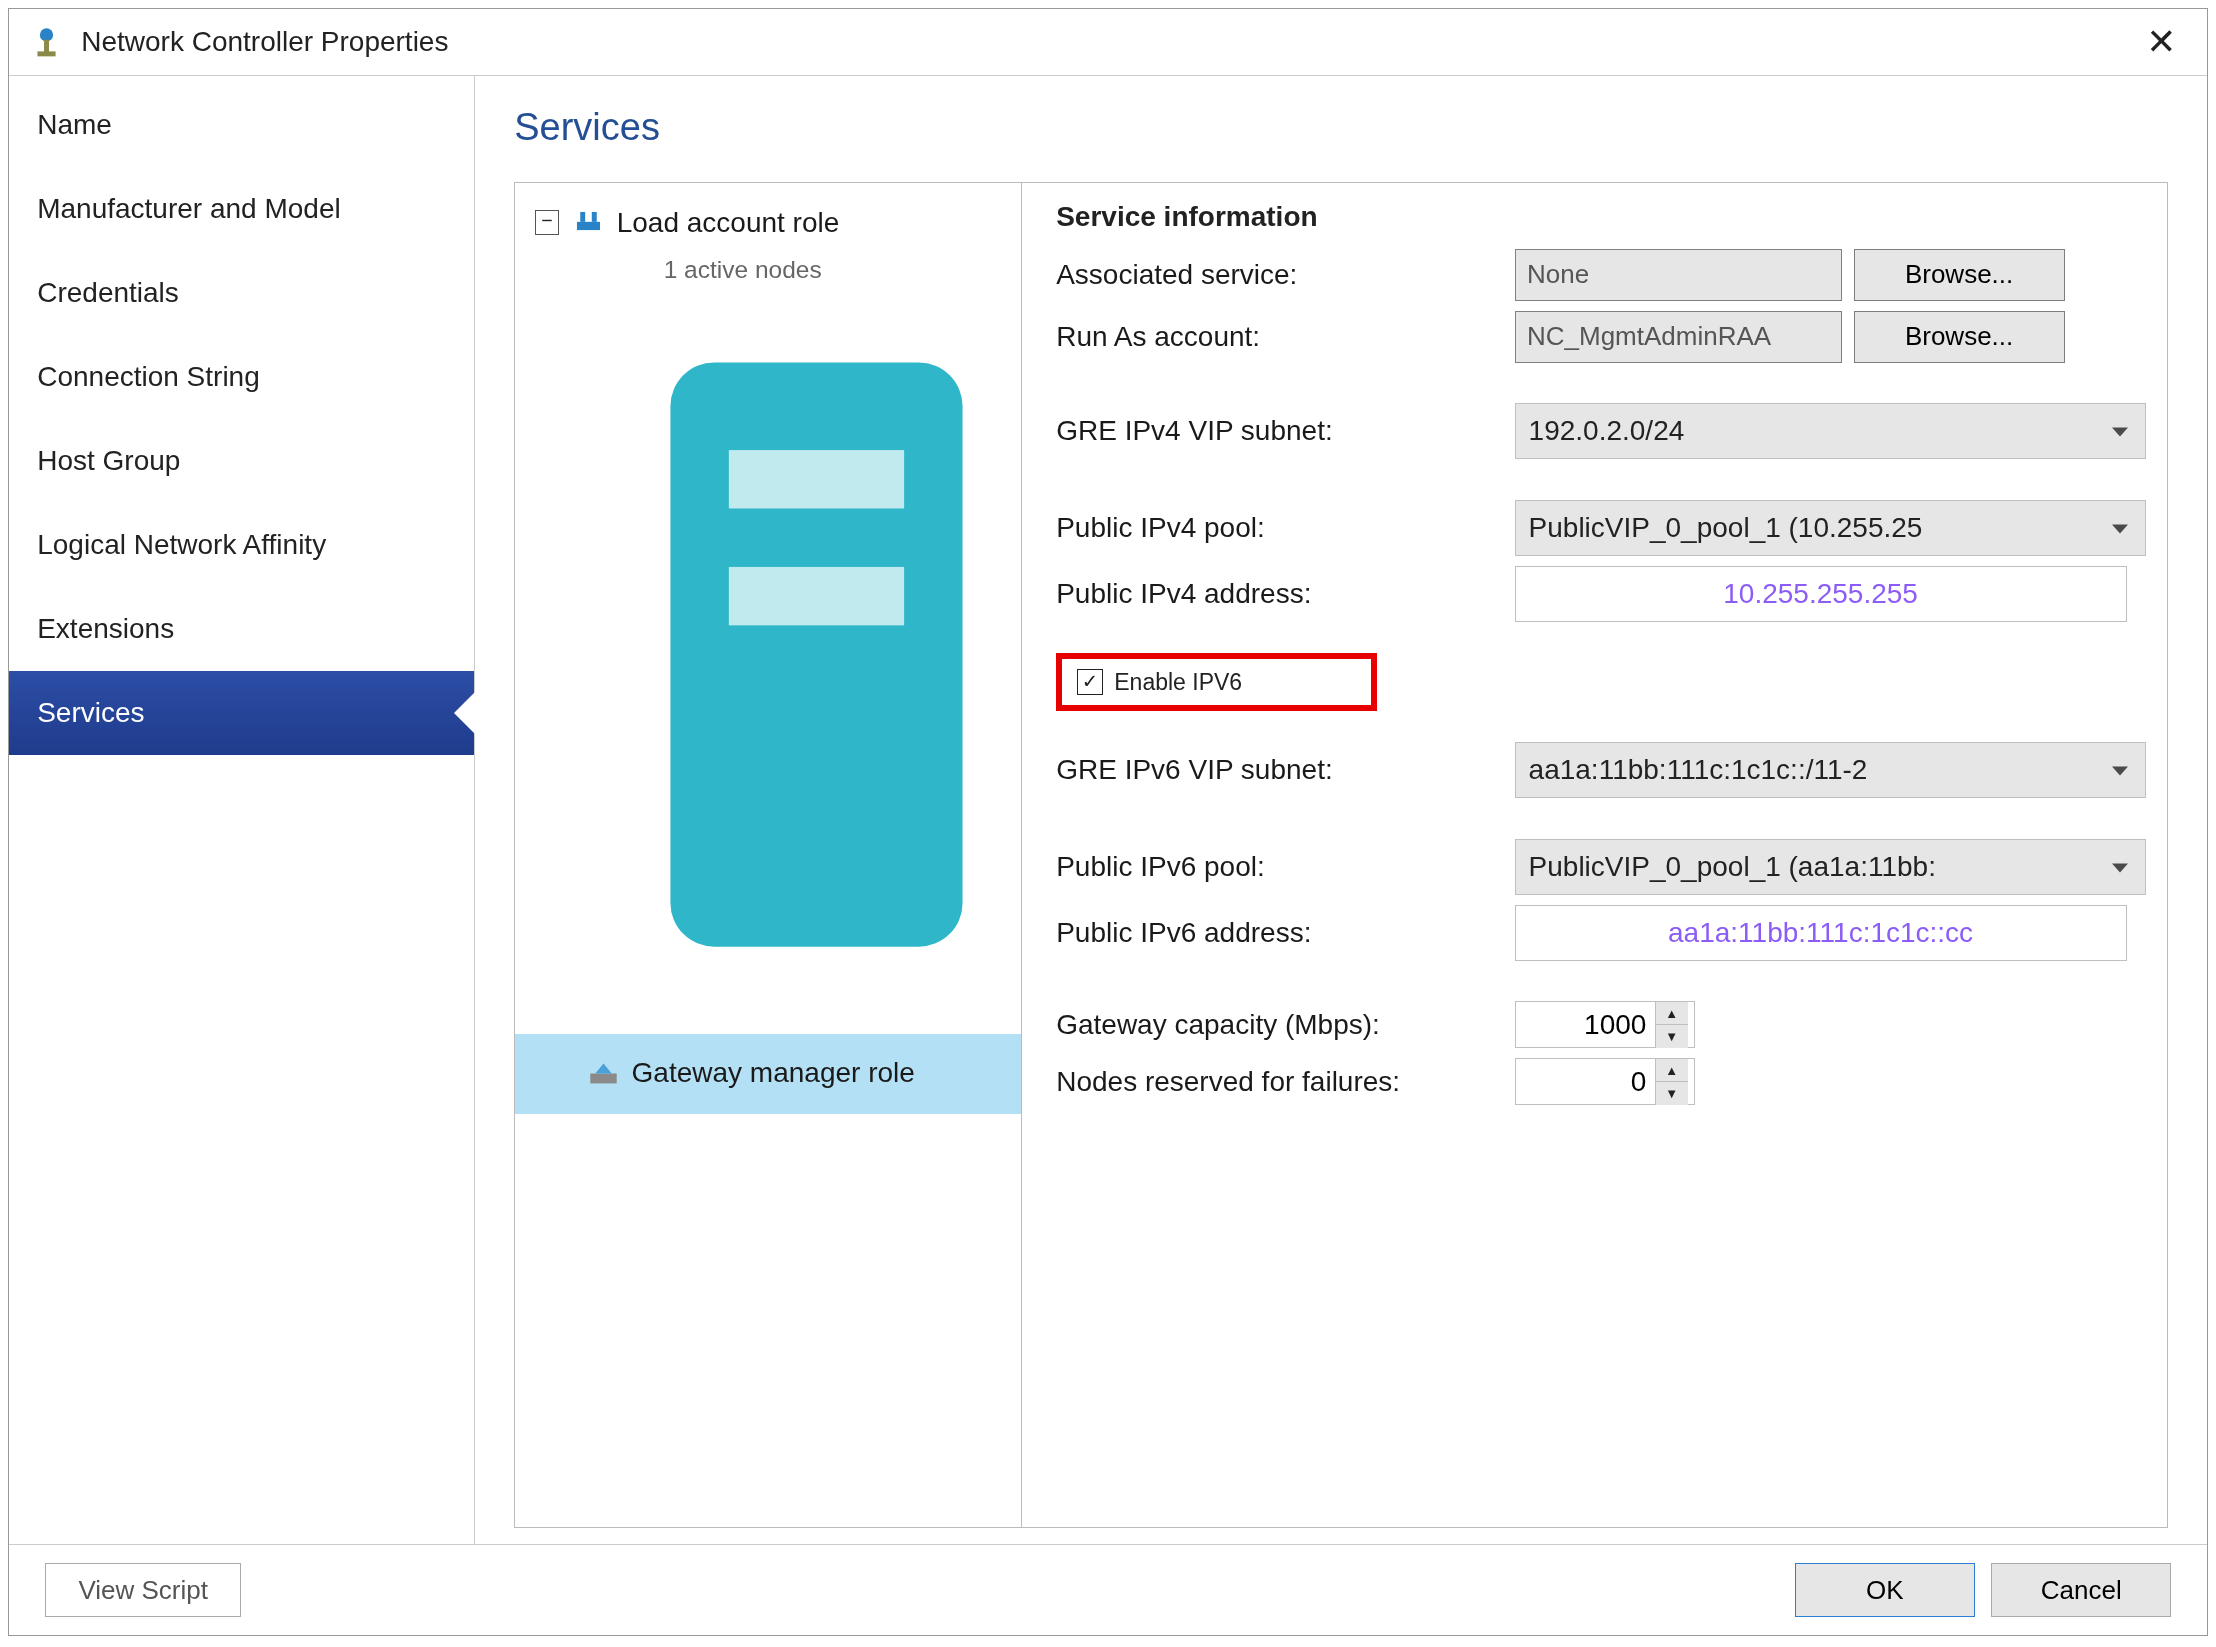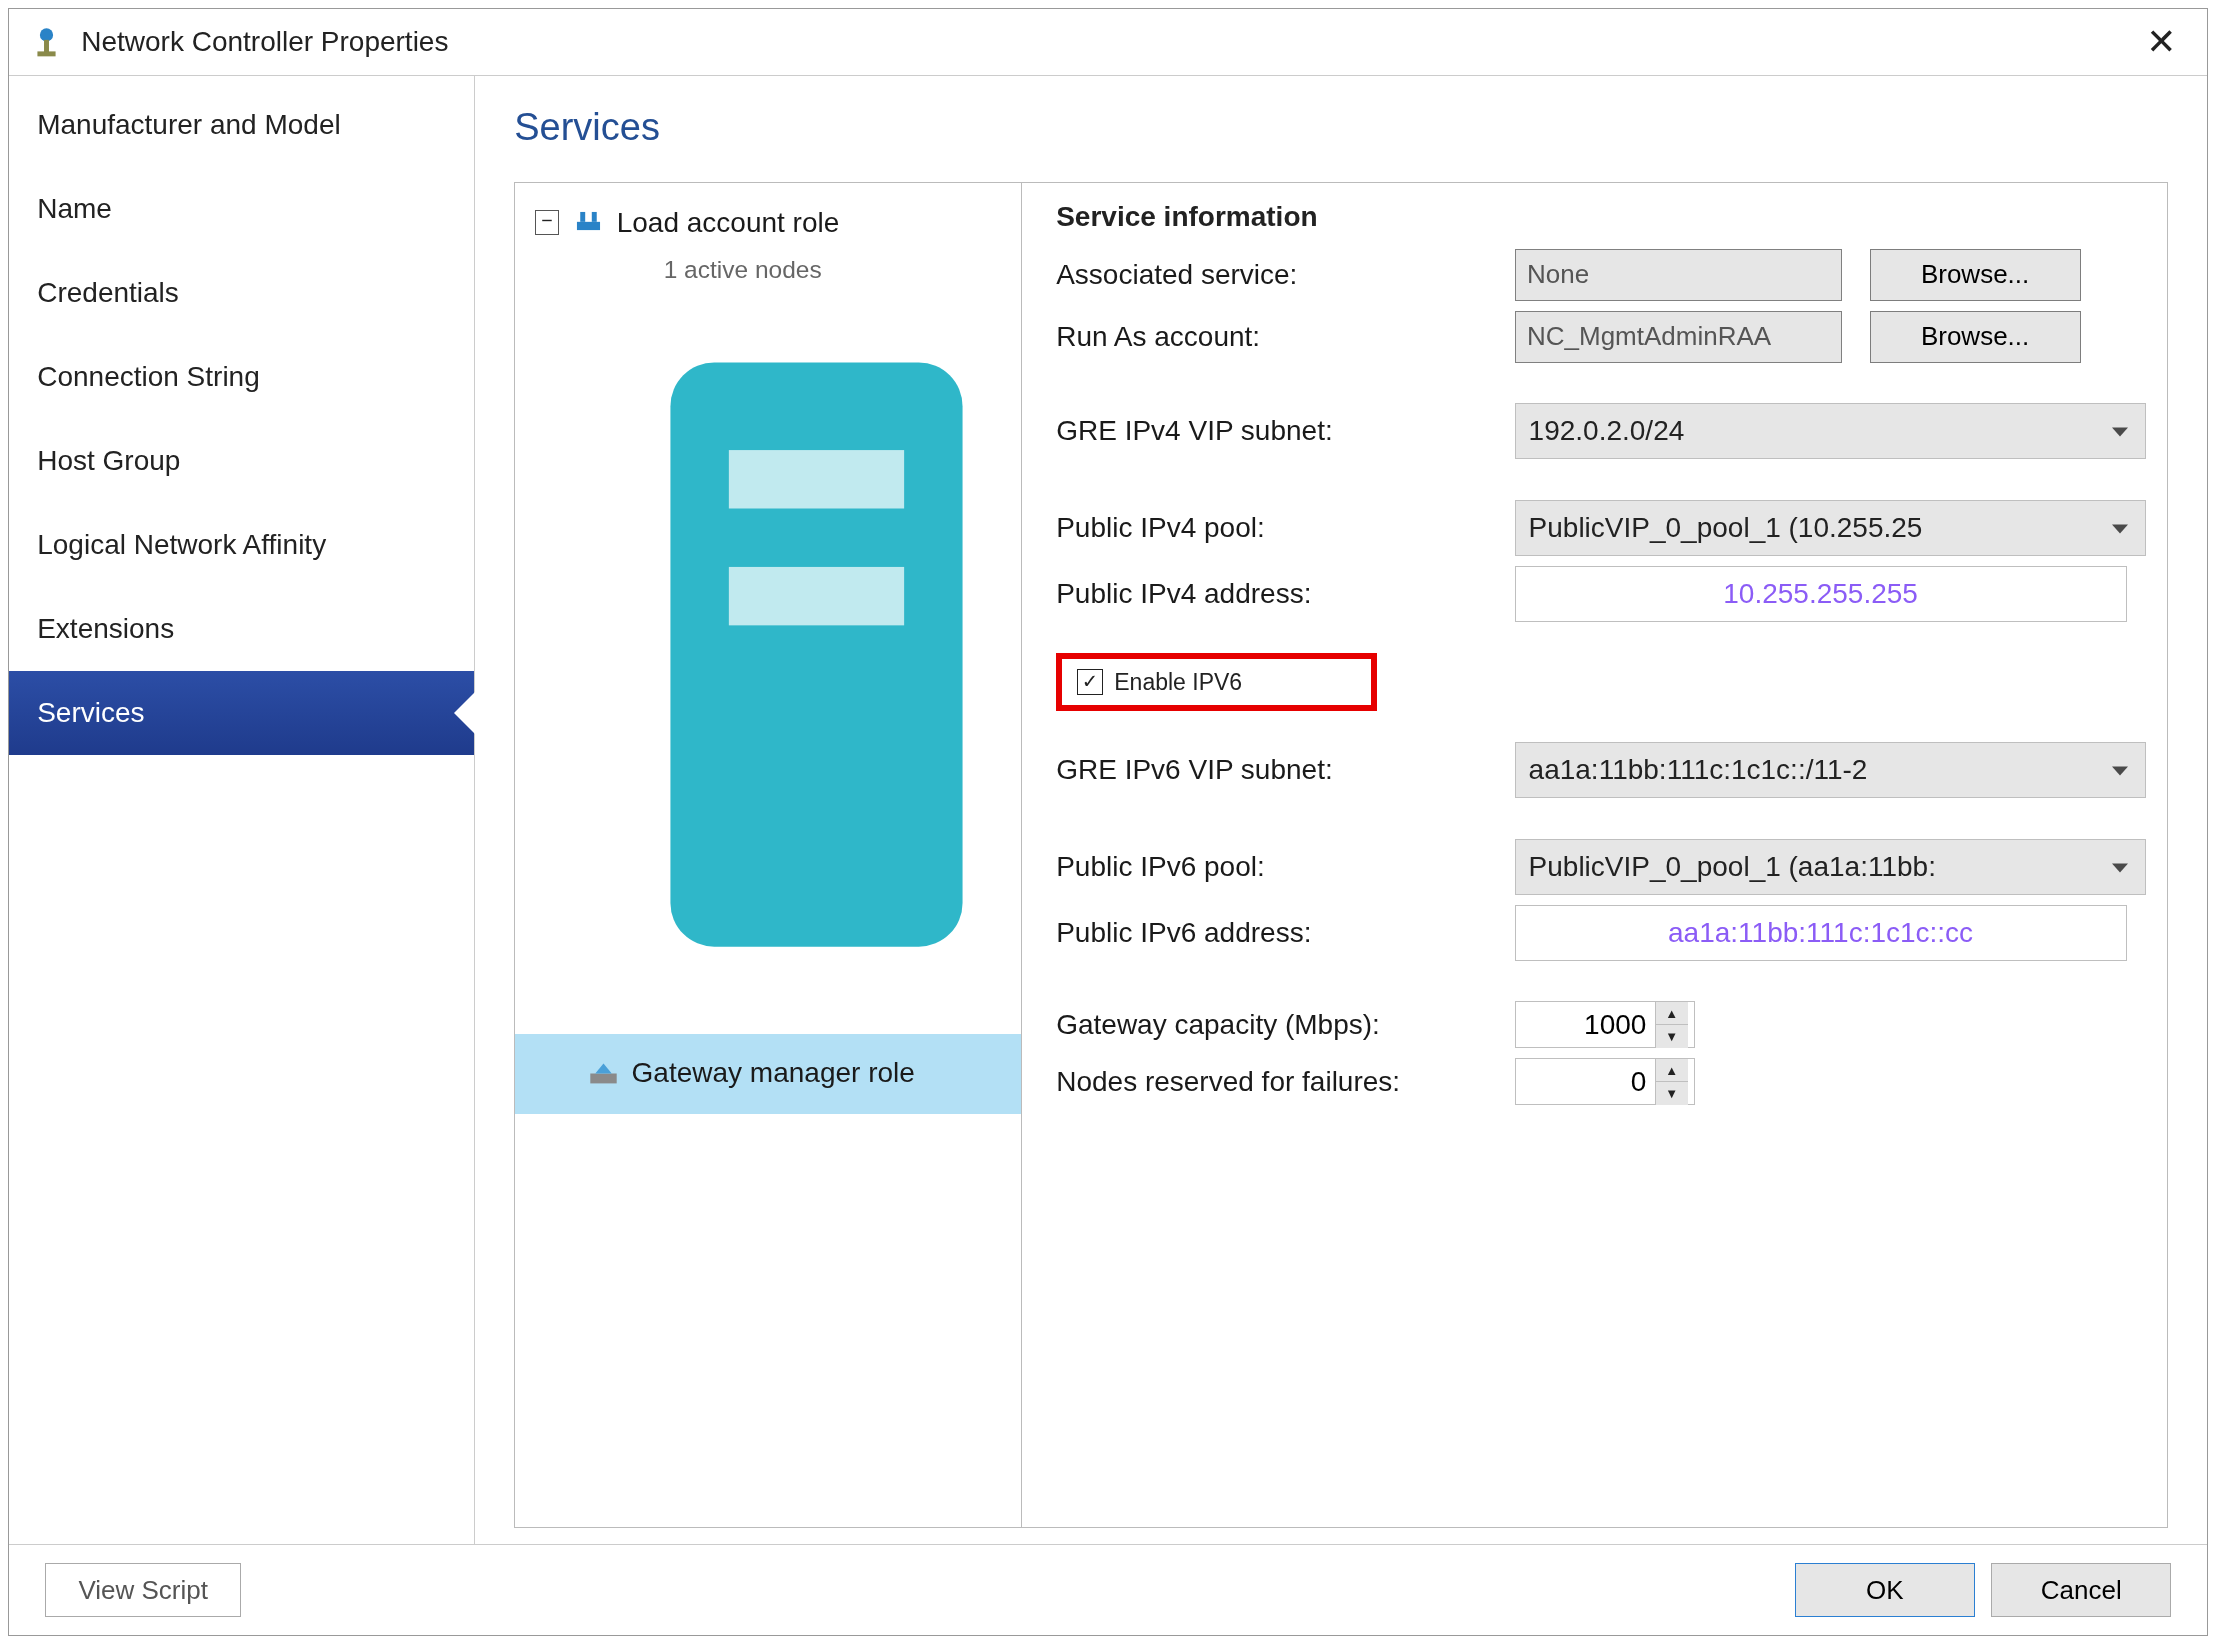--- a/index.html
+++ b/index.html
@@ -178,21 +178,21 @@
     row-gap: 9.8px;
     align-items: center;
   }
   .label {
     font-size: 28px;
     color: #1a1a1a;
   }
   .value-line {
     display: flex;
     align-items: center;
-    gap: 28px;
+    gap: 12px;
   }
   .readonly-input {
     height: 52px;
     border: 1.6px solid #808080;
     background: #e6e6e6;
     color: #555;
     font-size: 26px;
     padding: 0 11.4px;
     width: 327px;
     overflow: hidden;
@@ -349,22 +349,22 @@
       </svg>
     </span>
     <span class="title">Network Controller Properties</span>
     <span class="close-btn">✕</span>
   </div>
   <div class="divider"></div>
 
   <div class="body">
 
     <div class="sidebar">
+      <div class="sidebar-item"><span>Name</span></div>
       <div class="sidebar-item"><span>Manufacturer and Model</span></div>
-      <div class="sidebar-item"><span>Name</span></div>
       <div class="sidebar-item"><span>Credentials</span></div>
       <div class="sidebar-item"><span>Connection String</span></div>
       <div class="sidebar-item"><span>Host Group</span></div>
       <div class="sidebar-item"><span>Logical Network Affinity</span></div>
       <div class="sidebar-item"><span>Extensions</span></div>
       <div class="sidebar-item selected"><span>Services</span></div>
     </div>
 
     <div class="main">
       <div class="page-title">Services</div>

